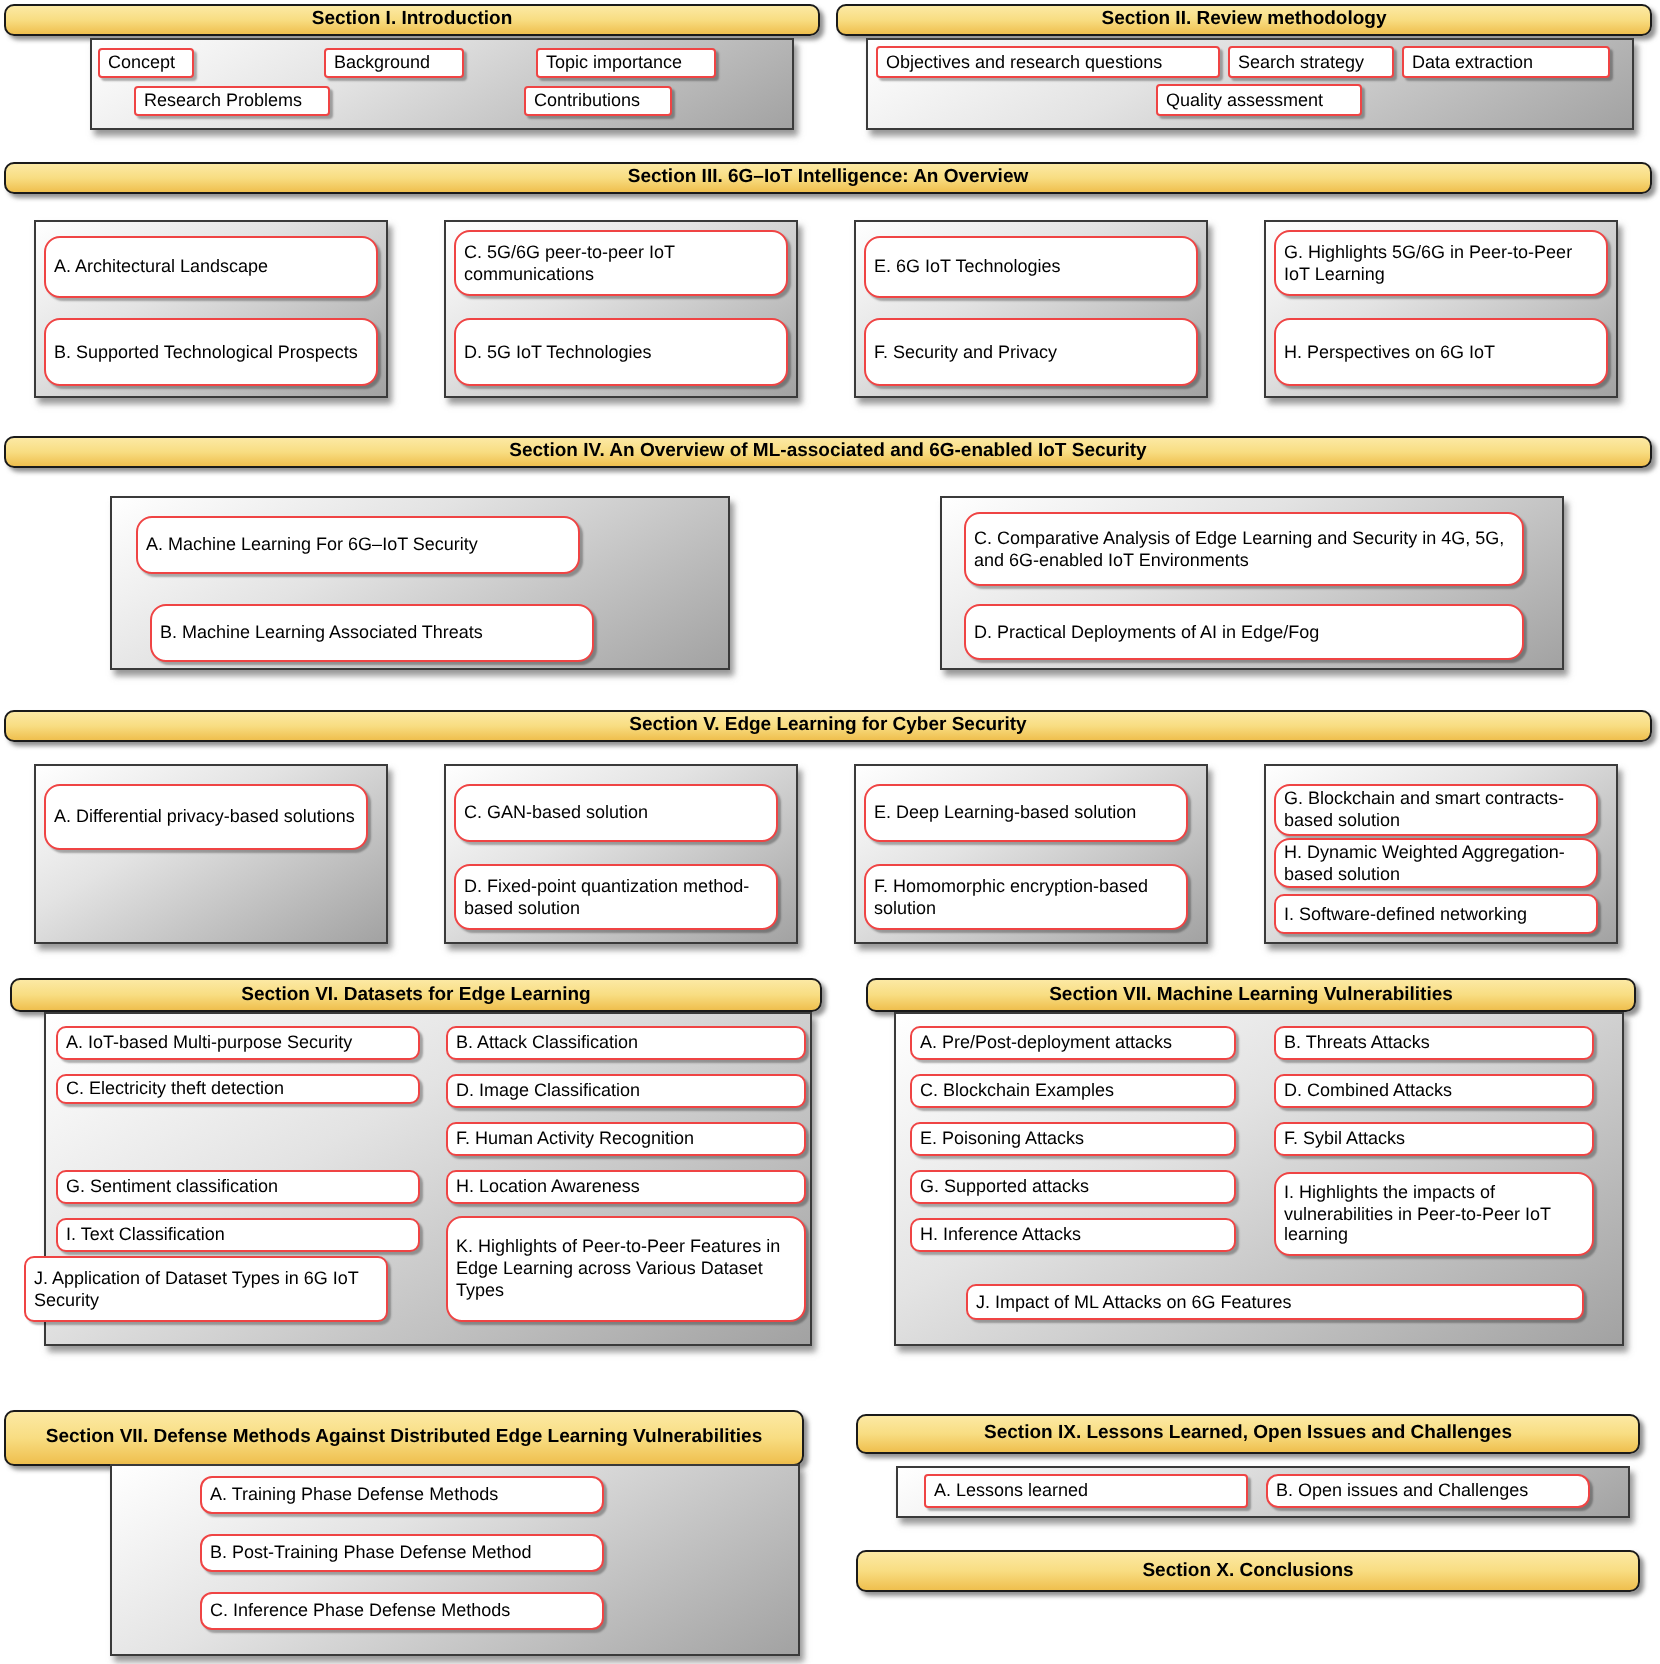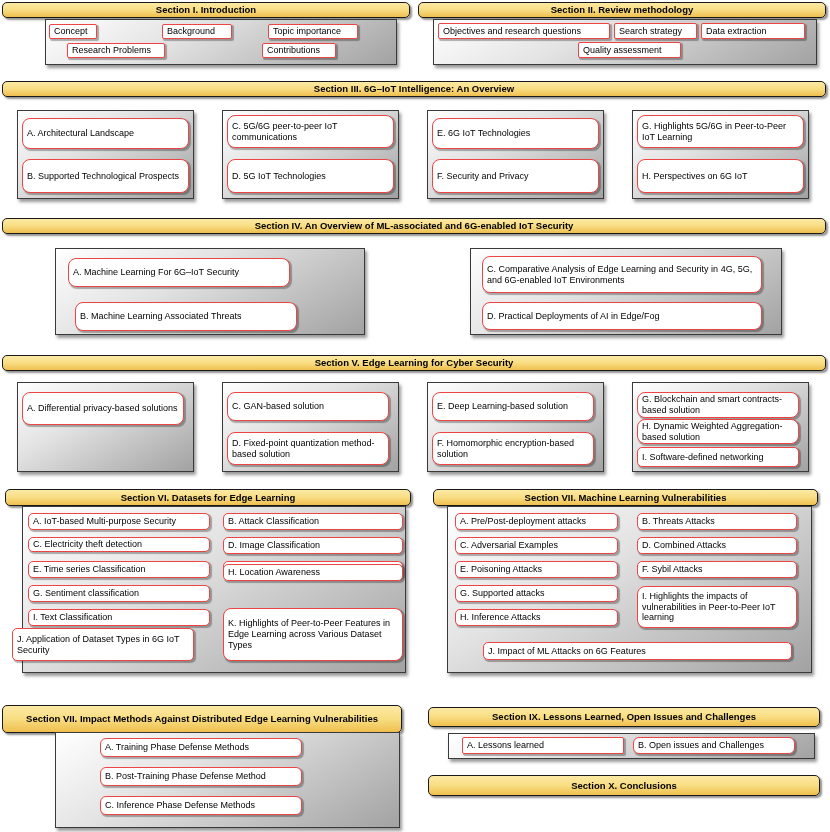--- a/index.html
+++ b/index.html
@@ -84,44 +84,43 @@
   <div class="item r8" style="left:432px;top:392px;width:162px;height:29px">E. Deep Learning-based solution</div>
   <div class="item r8" style="left:432px;top:432px;width:162px;height:33px">F. Homomorphic encryption-based solution</div>
   <div class="item r8" style="left:637px;top:392px;width:162px;height:26px">G. Blockchain and smart contracts-based solution</div>
   <div class="item r8" style="left:637px;top:419px;width:162px;height:25px">H. Dynamic Weighted Aggregation-based solution</div>
   <div class="item r5" style="left:637px;top:447px;width:162px;height:20px">I. Software-defined networking</div>
 
   <div class="hdr" style="left:5px;top:489px;width:406px;height:17px">Section VI. Datasets for Edge Learning</div>
   <div class="panel" style="left:22px;top:506px;width:384px;height:167px"></div>
   <div class="item r5" style="left:28px;top:513px;width:182px;height:17px">A. IoT-based Multi-purpose Security</div>
   <div class="item r5" style="left:28px;top:537px;width:182px;height:15px">C. Electricity theft detection</div>
-  <div class="item r5" style="left:28px;top:561px;width:182px;height:17px">E. Time series Classification</div>
   <div class="item r5" style="left:28px;top:585px;width:182px;height:17px">G. Sentiment classification</div>
   <div class="item r5" style="left:28px;top:609px;width:182px;height:17px">I. Text Classification</div>
   <div class="item r5" style="left:12px;top:628px;width:182px;height:33px">J. Application of Dataset Types in 6G IoT Security</div>
   <div class="item r5" style="left:223px;top:513px;width:180px;height:17px">B. Attack Classification</div>
   <div class="item r5" style="left:223px;top:537px;width:180px;height:17px">D. Image Classification</div>
   <div class="item r5" style="left:223px;top:561px;width:180px;height:17px">F. Human Activity Recognition</div>
-  <div class="item r5" style="left:223px;top:564px;width:180px;height:17px">H. Location Awareness</div>
+  <div class="item r5" style="left:223px;top:585px;width:180px;height:17px">H. Location Awareness</div>
   <div class="item r8" style="left:223px;top:608px;width:180px;height:53px">K. Highlights of Peer-to-Peer Features in Edge Learning across Various Dataset Types</div>
 
   <div class="hdr" style="left:433px;top:489px;width:385px;height:17px">Section VII. Machine Learning Vulnerabilities</div>
   <div class="panel" style="left:447px;top:506px;width:365px;height:167px"></div>
   <div class="item r5" style="left:455px;top:513px;width:163px;height:17px">A. Pre/Post-deployment attacks</div>
-  <div class="item r5" style="left:455px;top:537px;width:163px;height:17px">C. Adversarial Examples</div>
+  <div class="item r5" style="left:455px;top:537px;width:163px;height:17px">C. Blockchain Examples</div>
   <div class="item r5" style="left:455px;top:561px;width:163px;height:17px">E. Poisoning Attacks</div>
   <div class="item r5" style="left:455px;top:585px;width:163px;height:17px">G. Supported attacks</div>
   <div class="item r5" style="left:455px;top:609px;width:163px;height:17px">H. Inference Attacks</div>
   <div class="item r5" style="left:637px;top:513px;width:160px;height:17px">B. Threats Attacks</div>
   <div class="item r5" style="left:637px;top:537px;width:160px;height:17px">D. Combined Attacks</div>
   <div class="item r5" style="left:637px;top:561px;width:160px;height:17px">F. Sybil Attacks</div>
   <div class="item r8" style="left:637px;top:586px;width:160px;height:42px">I. Highlights the impacts of vulnerabilities in Peer-to-Peer IoT learning</div>
   <div class="item r5" style="left:483px;top:642px;width:309px;height:18px">J. Impact of ML Attacks on 6G Features</div>
 
-  <div class="hdr" style="left:2px;top:705px;width:400px;height:28px">Section VII. Impact Methods Against Distributed Edge Learning Vulnerabilities</div>
+  <div class="hdr" style="left:2px;top:705px;width:400px;height:28px">Section VII. Defense Methods Against Distributed Edge Learning Vulnerabilities</div>
   <div class="panel" style="left:55px;top:732px;width:345px;height:96px"></div>
   <div class="item r6" style="left:100px;top:738px;width:202px;height:19px">A. Training Phase Defense Methods</div>
   <div class="item r6" style="left:100px;top:767px;width:202px;height:19px">B. Post-Training Phase Defense Method</div>
   <div class="item r6" style="left:100px;top:796px;width:202px;height:19px">C. Inference Phase Defense Methods</div>
 
   <div class="hdr" style="left:428px;top:707px;width:392px;height:20px">Section IX. Lessons Learned, Open Issues and Challenges</div>
   <div class="panel" style="left:448px;top:733px;width:367px;height:26px"></div>
   <div class="item" style="left:462px;top:737px;width:162px;height:17px">A. Lessons learned</div>
   <div class="item r6" style="left:633px;top:737px;width:162px;height:17px">B. Open issues and Challenges</div>
 

